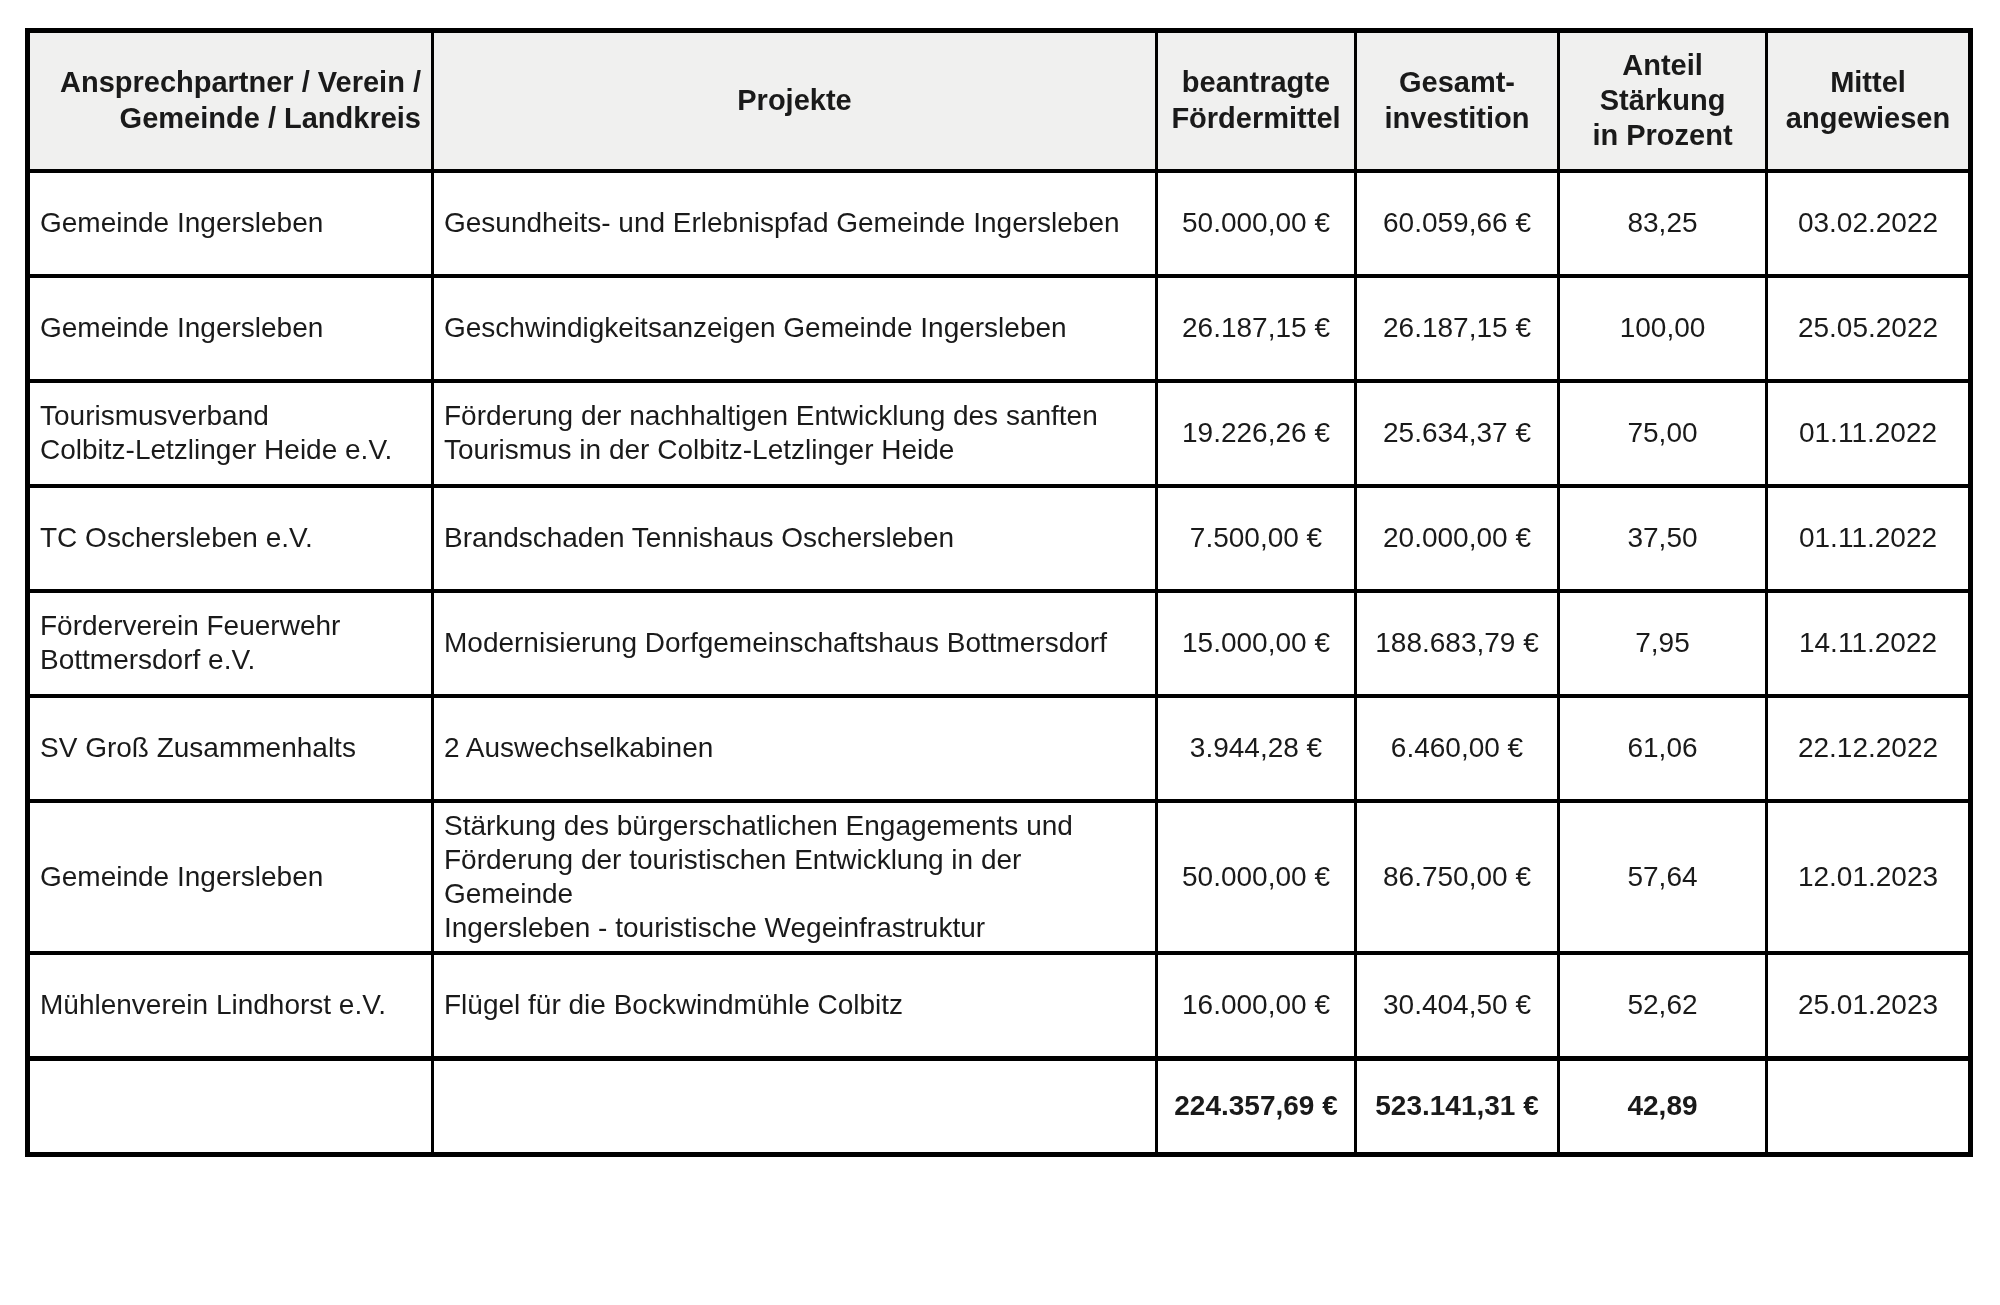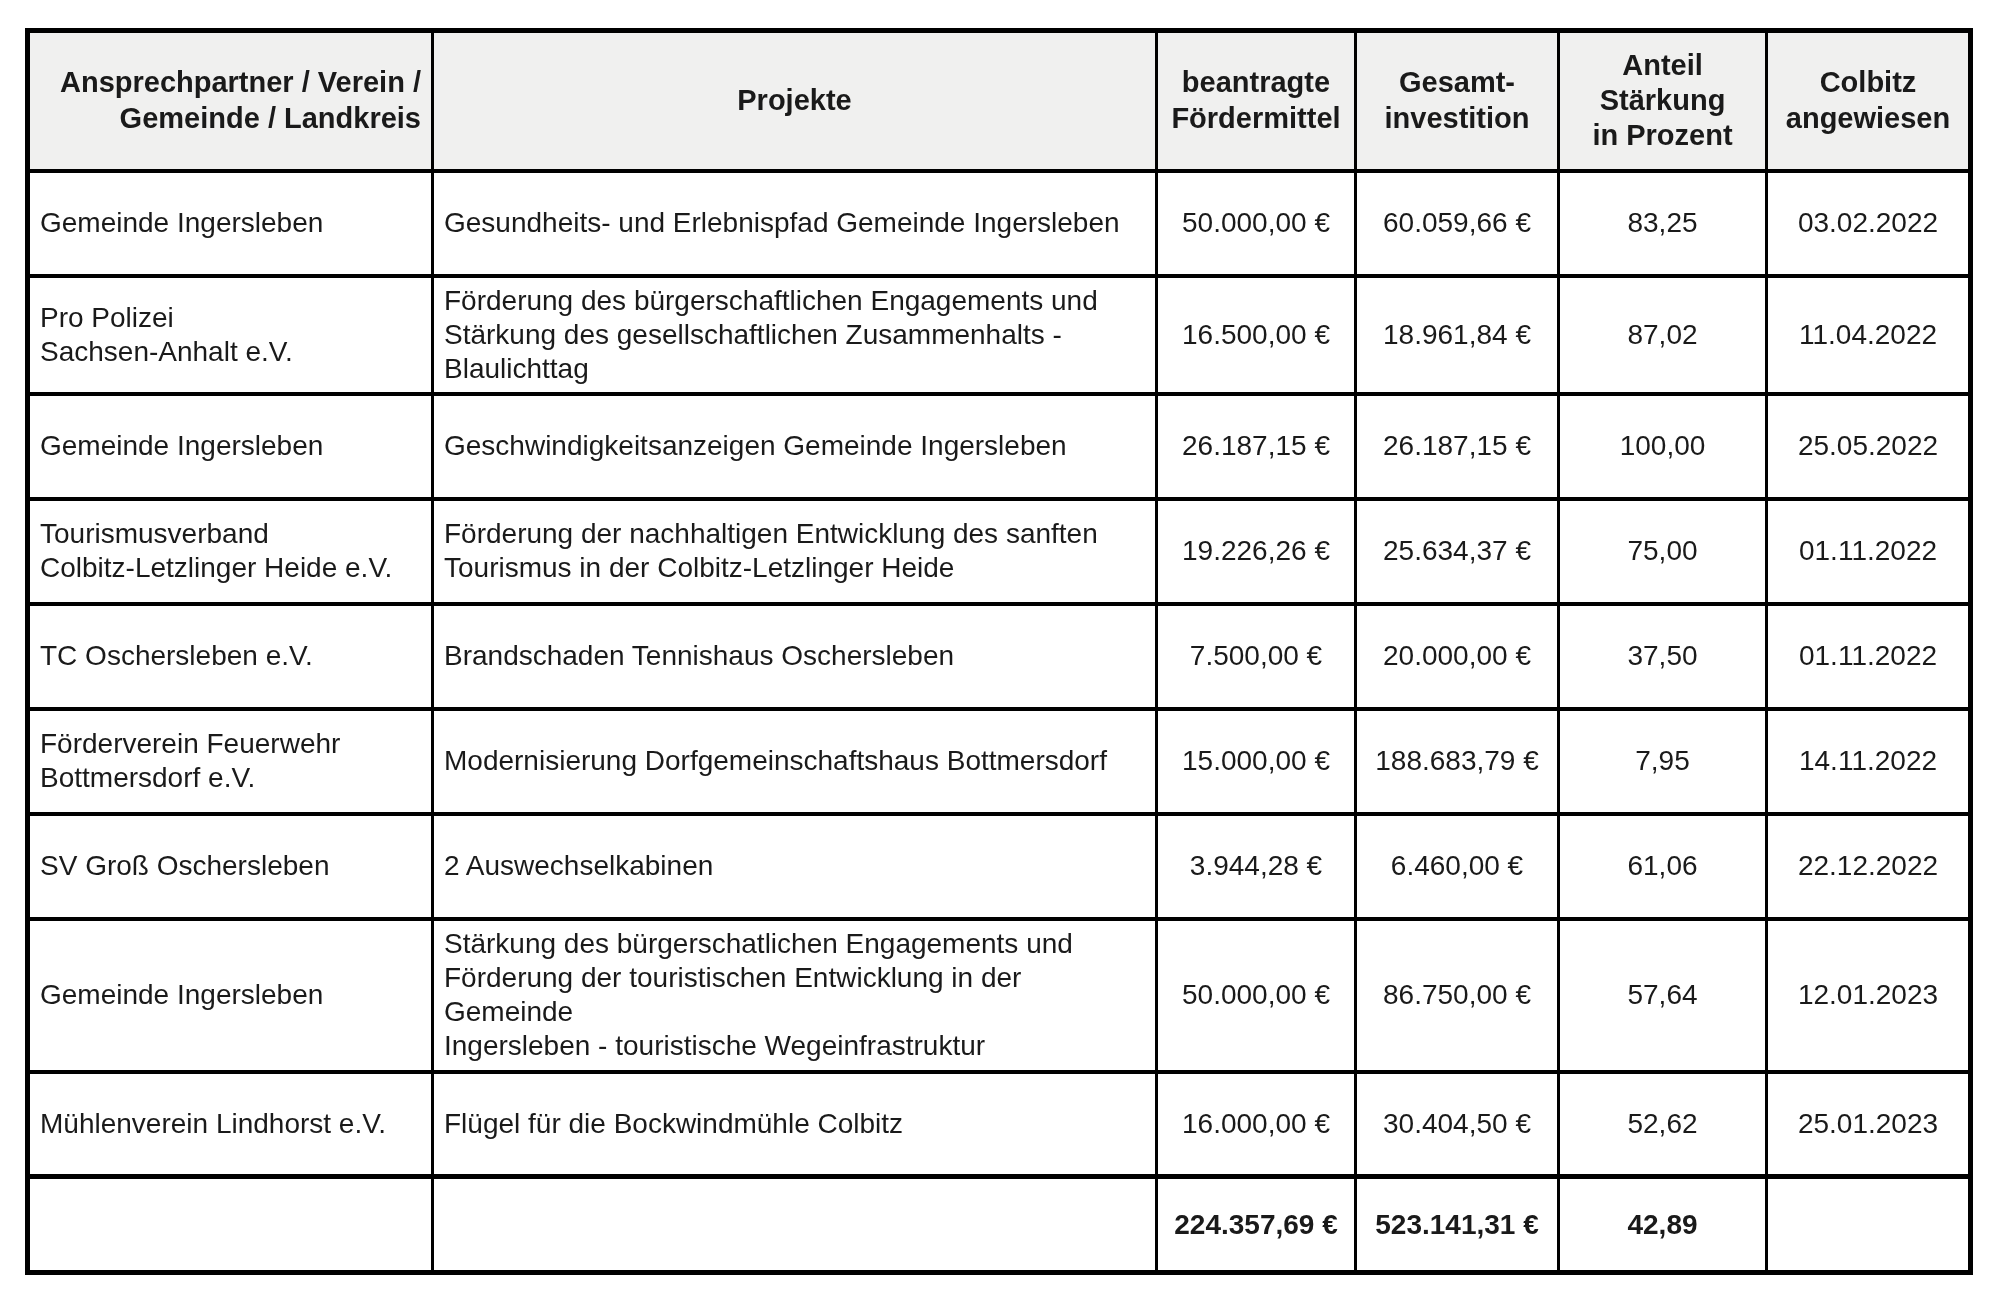--- a/index.html
+++ b/index.html
@@ -87,44 +87,33 @@
         <th class="h-left">Ansprechpartner / Verein /
 Gemeinde / Landkreis</th>
         <th>Projekte</th>
         <th>beantragte
 Fördermittel</th>
         <th>Gesamt-
 investition</th>
         <th>Anteil
 Stärkung
 in Prozent</th>
-        <th>Colbitz
+        <th>Mittel
 angewiesen</th>
       </tr>
 
       <tr class="body-row">
         <td class="cell-left">Gemeinde Ingersleben</td>
         <td class="cell-left">Gesundheits- und Erlebnispfad Gemeinde Ingersleben</td>
         <td class="cell-center">50.000,00 €</td>
         <td class="cell-center">60.059,66 €</td>
         <td class="cell-center">83,25</td>
         <td class="cell-center">03.02.2022</td>
       </tr>
 
-      <tr class="body-row tall">
-        <td class="cell-left">Pro Polizei
-Sachsen-Anhalt e.V.</td>
-        <td class="cell-left">Förderung des bürgerschaftlichen Engagements und
-Stärkung des gesellschaftlichen Zusammenhalts -
-Blaulichttag</td>
-        <td class="cell-center">16.500,00 €</td>
-        <td class="cell-center">18.961,84 €</td>
-        <td class="cell-center">87,02</td>
-        <td class="cell-center">11.04.2022</td>
-      </tr>
 
       <tr class="body-row">
         <td class="cell-left">Gemeinde Ingersleben</td>
         <td class="cell-left">Geschwindigkeitsanzeigen Gemeinde Ingersleben</td>
         <td class="cell-center">26.187,15 €</td>
         <td class="cell-center">26.187,15 €</td>
         <td class="cell-center">100,00</td>
         <td class="cell-center">25.05.2022</td>
       </tr>
 
@@ -152,21 +141,21 @@
         <td class="cell-left">Förderverein Feuerwehr
 Bottmersdorf e.V.</td>
         <td class="cell-left">Modernisierung Dorfgemeinschaftshaus Bottmersdorf</td>
         <td class="cell-center">15.000,00 €</td>
         <td class="cell-center">188.683,79 €</td>
         <td class="cell-center">7,95</td>
         <td class="cell-center">14.11.2022</td>
       </tr>
 
       <tr class="body-row">
-        <td class="cell-left">SV Groß Oschersleben</td>
+        <td class="cell-left">SV Groß Zusammenhalts</td>
         <td class="cell-left">2 Auswechselkabinen</td>
         <td class="cell-center">3.944,28 €</td>
         <td class="cell-center">6.460,00 €</td>
         <td class="cell-center">61,06</td>
         <td class="cell-center">22.12.2022</td>
       </tr>
 
       <tr class="body-row tall">
         <td class="cell-left">Gemeinde Ingersleben</td>
         <td class="cell-left">Stärkung des bürgerschatlichen Engagements und

